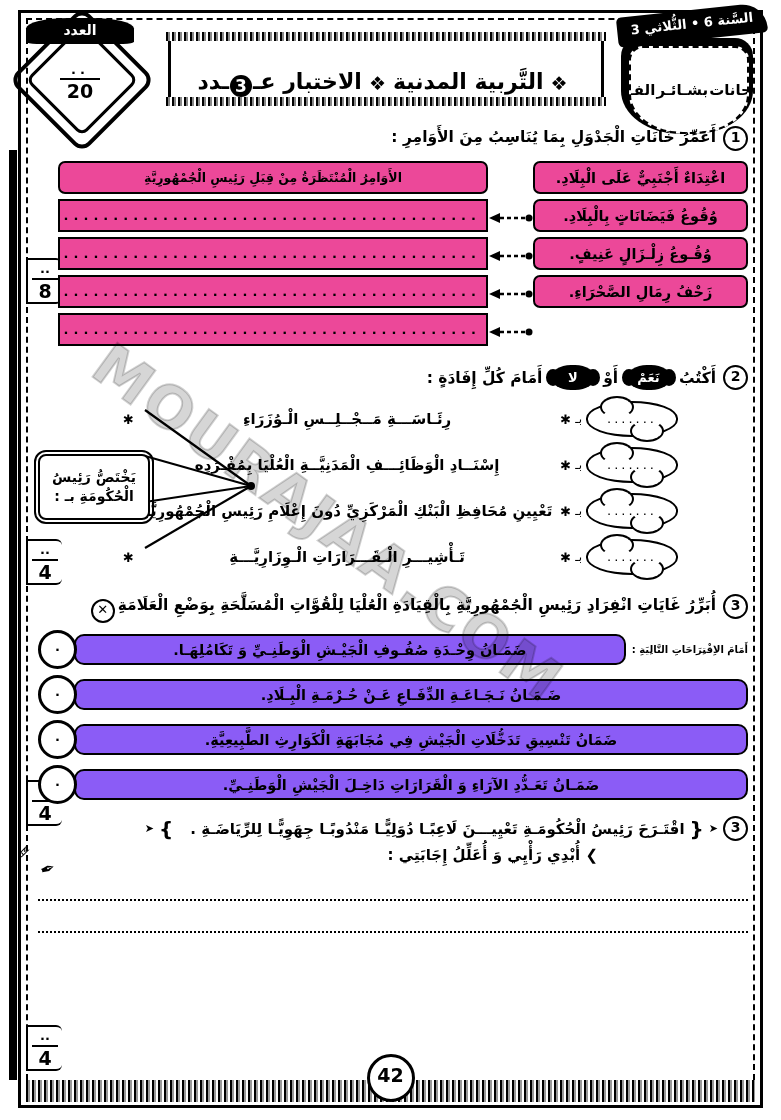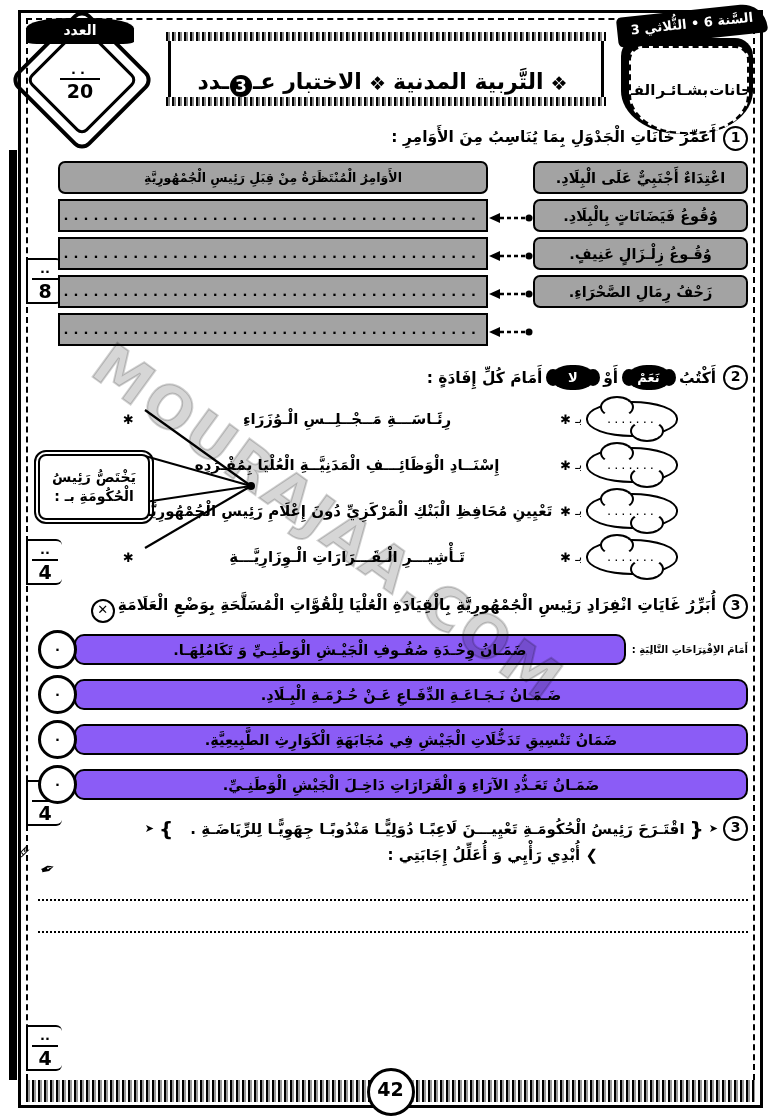--- a/index.html
+++ b/index.html
@@ -245,21 +245,21 @@
   }
   .col-right { width: 215px; }
   .col-left  { width: 430px; }
   .arrows-col {
     width: 45px;
     position: relative;
   }
   .cell {
     border: 2.5px solid #000;
     border-radius: 7px;
-    background: #a3a3a3;
+    background: #ec4899;
     height: 33px;
     margin-bottom: 5px;
     display: flex;
     align-items: center;
     justify-content: center;
     font-size: 14.5px;
     font-weight: bold;
     text-align: center;
     padding: 0 5px;
     box-sizing: border-box;
@@ -503,21 +503,21 @@
 
   
   .bottom-band {
     position: absolute;
     left: 26px; bottom: 18px;
     width: 729px; height: 22px;
     background: repeating-linear-gradient(90deg,#000 0 2px,#999 2px 4px,#fff 4px 6px);
   }
   .page-circle {
     position: absolute;
-    left: 50%; bottom: 4px;
+    left: 50%; bottom: 18px;
     transform: translateX(-50%);
     width: 42px; height: 42px;
     border: 3px solid #000;
     border-radius: 50%;
     background: #fff;
     text-align: center;
     line-height: 37px;
     font-size: 19px;
     font-weight: bold;
     z-index: 6;

